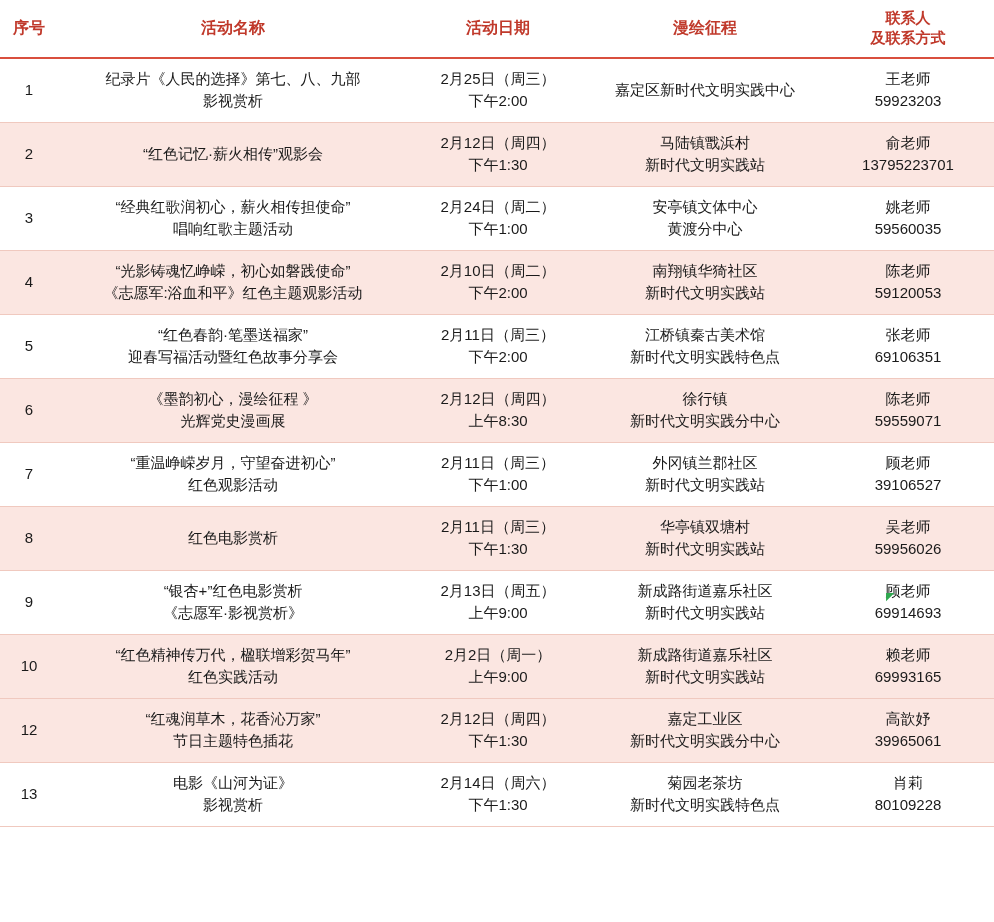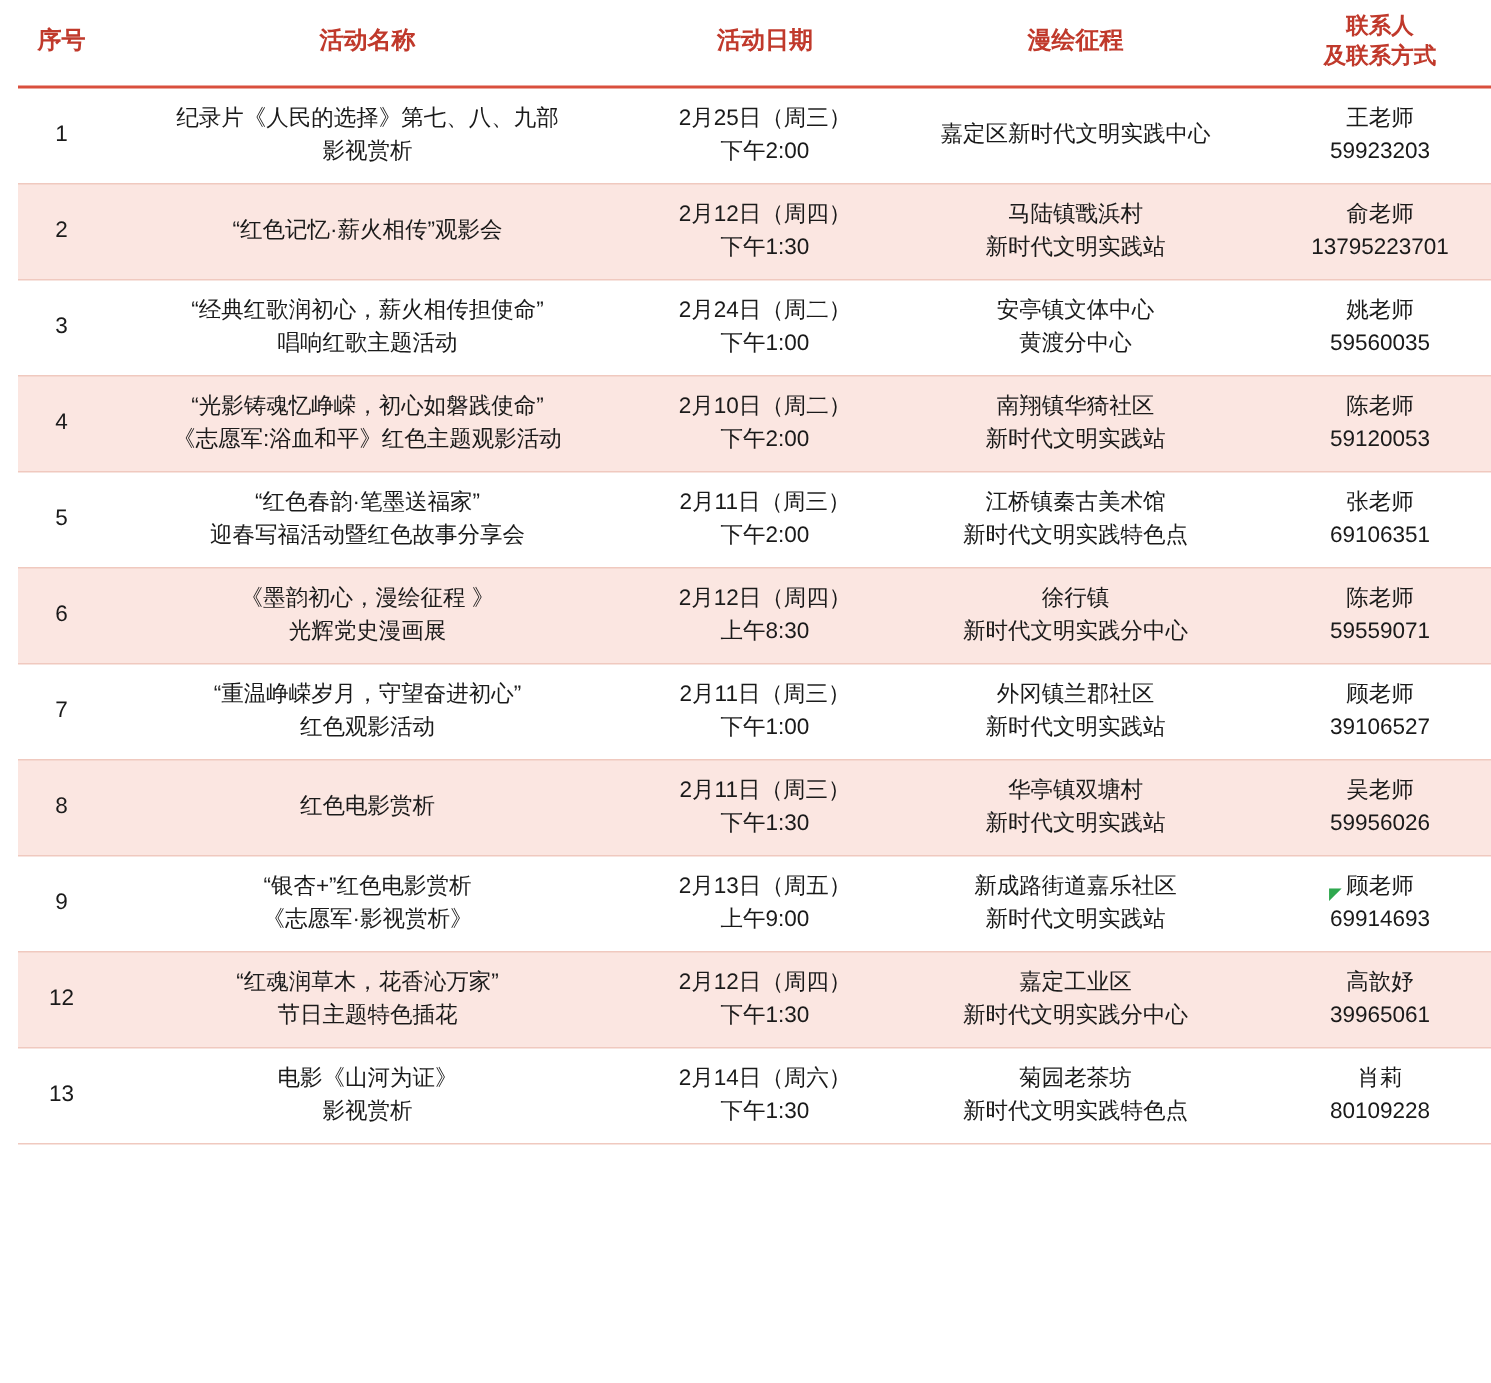--- a/index.html
+++ b/index.html
@@ -66,21 +66,20 @@
     padding-left: 10px;
     padding-right: 10px;
   }
   td.col-date,
   td.col-place,
   td.col-contact {
     font-size: 15px;
   }
   .wrap {
     position: relative;
-    padding-left: 12px;
   }
   .marker {
     position: absolute;
     left: 886px;
     top: 592px;
     width: 8px;
     height: 9px;
     color: #2fa84f;
     font-size: 11px;
     line-height: 9px;
@@ -199,20 +198,31 @@
           <td class="col-name">“银杏+”红色电影赏析
 《志愿军·影视赏析》</td>
           <td class="col-date">2月13日（周五）
 上午9:00</td>
           <td class="col-place">新成路街道嘉乐社区
 新时代文明实践站</td>
           <td class="col-contact">顾老师
 69914693</td>
         </tr>
         <tr class="row-even">
+          <td class="col-no">10</td>
+          <td class="col-name">“红色精神传万代，楹联增彩贺马年”
+红色实践活动</td>
+          <td class="col-date">2月2日（周一）
+上午9:00</td>
+          <td class="col-place">新成路街道嘉乐社区
+新时代文明实践站</td>
+          <td class="col-contact">赖老师
+69993165</td>
+        </tr>
+        <tr class="row-even">
           <td class="col-no">12</td>
           <td class="col-name">“红魂润草木，花香沁万家”
 节日主题特色插花</td>
           <td class="col-date">2月12日（周四）
 下午1:30</td>
           <td class="col-place">嘉定工业区
 新时代文明实践分中心</td>
           <td class="col-contact">高歆妤
 39965061</td>
         </tr>

